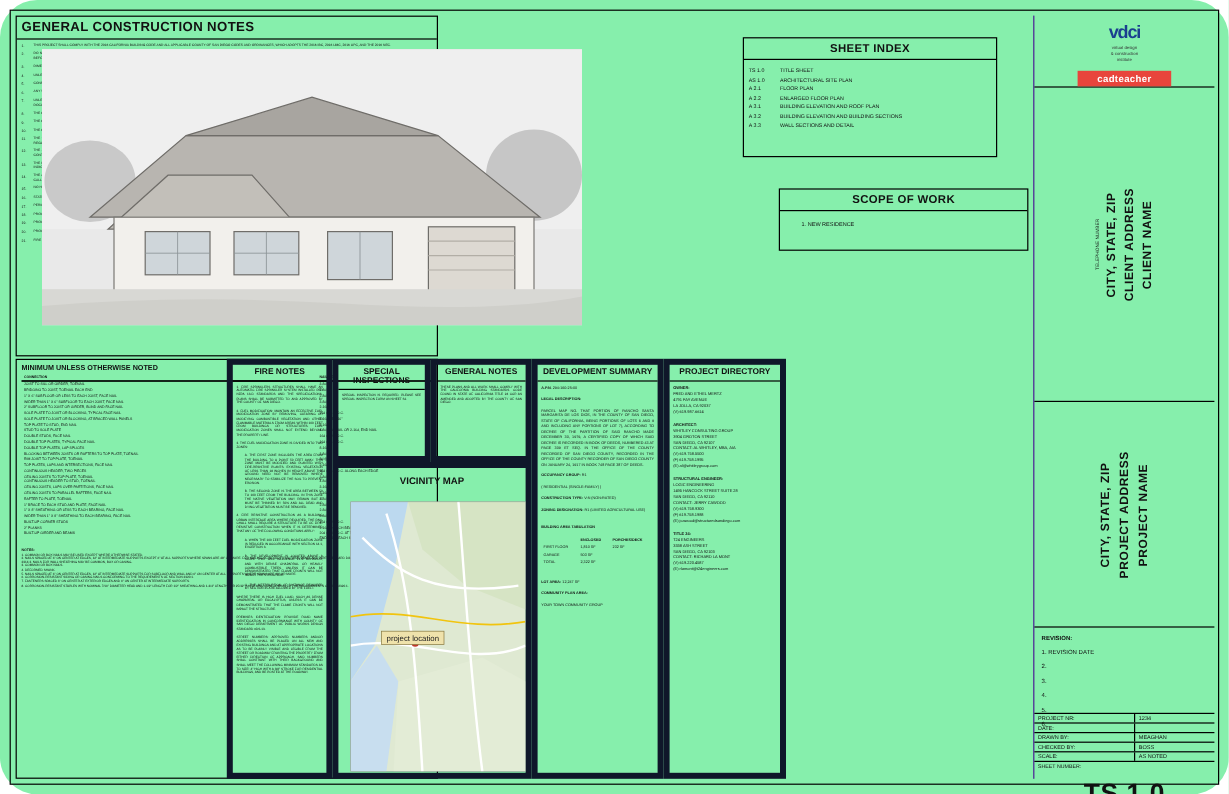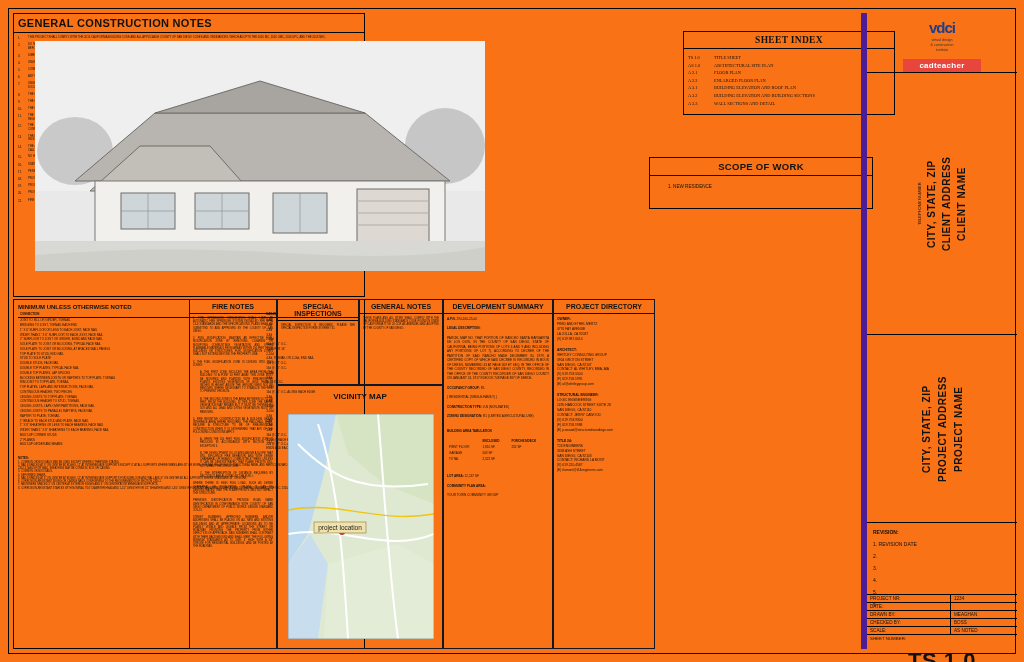--- a/index.html
+++ b/index.html
@@ -7,35 +7,36 @@
   body {
     width:1024px; height:662px;
     background:#ffffff;
     font-family:"Liberation Sans", sans-serif;
     color:#111;
     overflow:hidden;
   }
   .sheet {
     position:relative;
     width:1024px; height:662px;
-    background:#f97316;
+    background:#86efac;
     padding:8px;
+    border-radius:31px;
   }
   .border-outer {
     position:absolute; left:8px; top:8px; right:8px; bottom:8px;
     border:1px solid #000;
   }
   
   .content {
     position:absolute; left:13px; top:13px;
     width:998px; height:636px;
     display:flex;
   }
   .left-col { width:848px; height:100%; position:relative; }
-  .right-col { width:150px; height:100%; position:relative; border-left:6px solid #4c1d95; }
+  .right-col { width:150px; height:100%; position:relative; border-left:1px solid #4c1d95; }
 
   
   .box { position:absolute; border:1px solid #000; }
   .box-title {
     font-size:9.5px; font-weight:bold; letter-spacing:.3px;
     padding:3px 4px 3px 4px; border-bottom:1px solid #000;
   }
   .box-title.center { text-align:center; }
   .box-body { padding:3px 4px; overflow:hidden; }
 
@@ -61,21 +62,21 @@
   .nail-head td { font-weight:bold; border-bottom:1px solid #000; }
 
   
   #render { left:354px; top:0; width:494px; height:284px; border:none; }
   .render-img {
     position:absolute; left:22px; top:28px; width:450px; height:230px;
     background:linear-gradient(#dcdcdc,#f0f0f0);
   }
 
   .mid-wrap { position:absolute; left:176px; top:286px; width:672px; height:350px; }
-  .mid-box { position:absolute; border:1px solid #0f172a; }
+  .mid-box { position:absolute; border:5px solid #0f172a; }
   .mid-title { font-size:7px; font-weight:bold; text-align:center; padding:3px 2px; border-bottom:1px solid #000;}
   .mid-body { padding:3px 3px; }
 
   
   .rc-block { position:absolute; left:0; width:150px; }
   #logo-block { top:0; height:60px; border-bottom:1px solid #000; }
   #client-block { top:60px; height:262px; border-bottom:1px solid #000; }
   #project-block { top:322px; height:188px; border-bottom:1px solid #000; }
   #revision-block { top:510px; height:72px; border-bottom:1px solid #000; }
   #titleblock { top:582px; height:54px; }
@@ -393,21 +394,21 @@
               <line x1="86" y1="170" x2="140" y2="170"></line>
               <line x1="160" y1="170" x2="214" y2="170"></line>
             </g>
 
             <rect x="0" y="200" width="450" height="30" fill="#d8d8d4"></rect>
             <path d="M0,214 Q120,204 250,212 T450,206 L450,230 L0,230 Z" fill="#cfcfca"></path>
           </svg>
         </div>
       </div>
 
-      <div class="box" style="left:670px; top:18px; width:212px; height:84px;font-family:Liberation Serif, serif;">
+      <div class="box" style="left:606px; top:18px; width:212px; height:100px;">
         <div class="box-title center">SHEET INDEX</div>
         <div class="box-body" id="sheet-index-list" style="padding-top:6px;">
             <div class="idx-row">
               <div class="idx-code">TS 1.0</div>
               <div class="idx-name">TITLE SHEET</div>
             </div>
             <div class="idx-row">
               <div class="idx-code">AS 1.0</div>
               <div class="idx-name">ARCHITECTURAL SITE PLAN</div>
             </div>
@@ -427,21 +428,21 @@
               <div class="idx-code">A 3.2</div>
               <div class="idx-name">BUILDING ELEVATION AND BUILDING SECTIONS</div>
             </div>
             <div class="idx-row">
               <div class="idx-code">A 3.3</div>
               <div class="idx-name">WALL SECTIONS AND DETAIL</div>
             </div>
           </div>
       </div>
 
-      <div class="box" style="left:636px; top:144px; width:224px; height:52px;">
+      <div class="box" style="left:636px; top:144px; width:208px; height:52px;">
         <div class="box-title center">SCOPE OF WORK</div>
         <div class="box-body" id="scope-list" style="padding-top:8px;">
             <div class="scope-item">1.  NEW RESIDENCE</div>
           </div>
       </div>
 
       <div class="mid-wrap">
 
         <div class="mid-box" style="left:0; top:0; width:88px; height:350px;">
           <div class="mid-title">FIRE NOTES</div>

